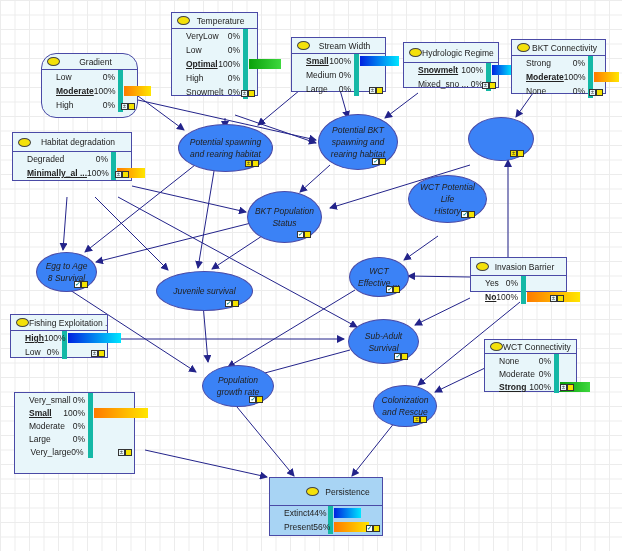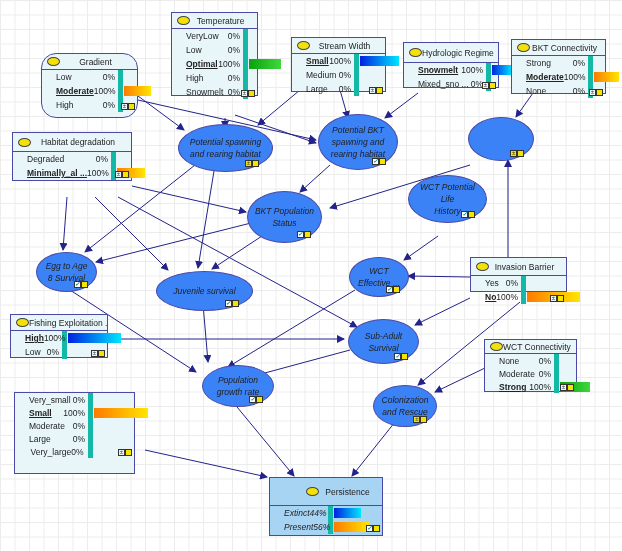--- a/index.html
+++ b/index.html
@@ -28,21 +28,21 @@
   .ic{width:7px;height:7px;border:1px solid #333;box-sizing:border-box;font-size:6px;line-height:5px;text-align:center;}
   .ic.cfg{background:#e8f6fa;color:#333;}
   .ic.note{background:#f5e400;}
   .ic.chk{background:#fff;color:#0a8a8a;font-weight:bold;}
   .ic.cfgy{background:#f5e400;color:#333;}
   .ellipse{position:absolute;background:#3b82f6;border:1px solid #4a4aa6;border-radius:50%;box-sizing:border-box;
     display:flex;align-items:center;justify-content:center;text-align:center;font-size:8.5px;line-height:12px;color:#222;font-style:italic;}
   .ellipse .txt{white-space:pre-line;padding:0 4px;}
   .ellipse .icons{right:14%;bottom:8%;}
   #persistence{background:#a8d4f4;}
-  #persistence .body{background:#a8d4f4;font-style:italic;}
+  #persistence .body{background:#a8d4f4;}
 </style>
 </head>
 <body>
 
 <svg id="edges" xmlns="http://www.w3.org/2000/svg">
   <defs>
     <marker id="arr" markerWidth="8" markerHeight="8" refX="7" refY="4" orient="auto" markerUnits="userSpaceOnUse">
       <path d="M0,0 L8,4 L0,8 z" fill="#23238a"></path>
     </marker>
   </defs>

